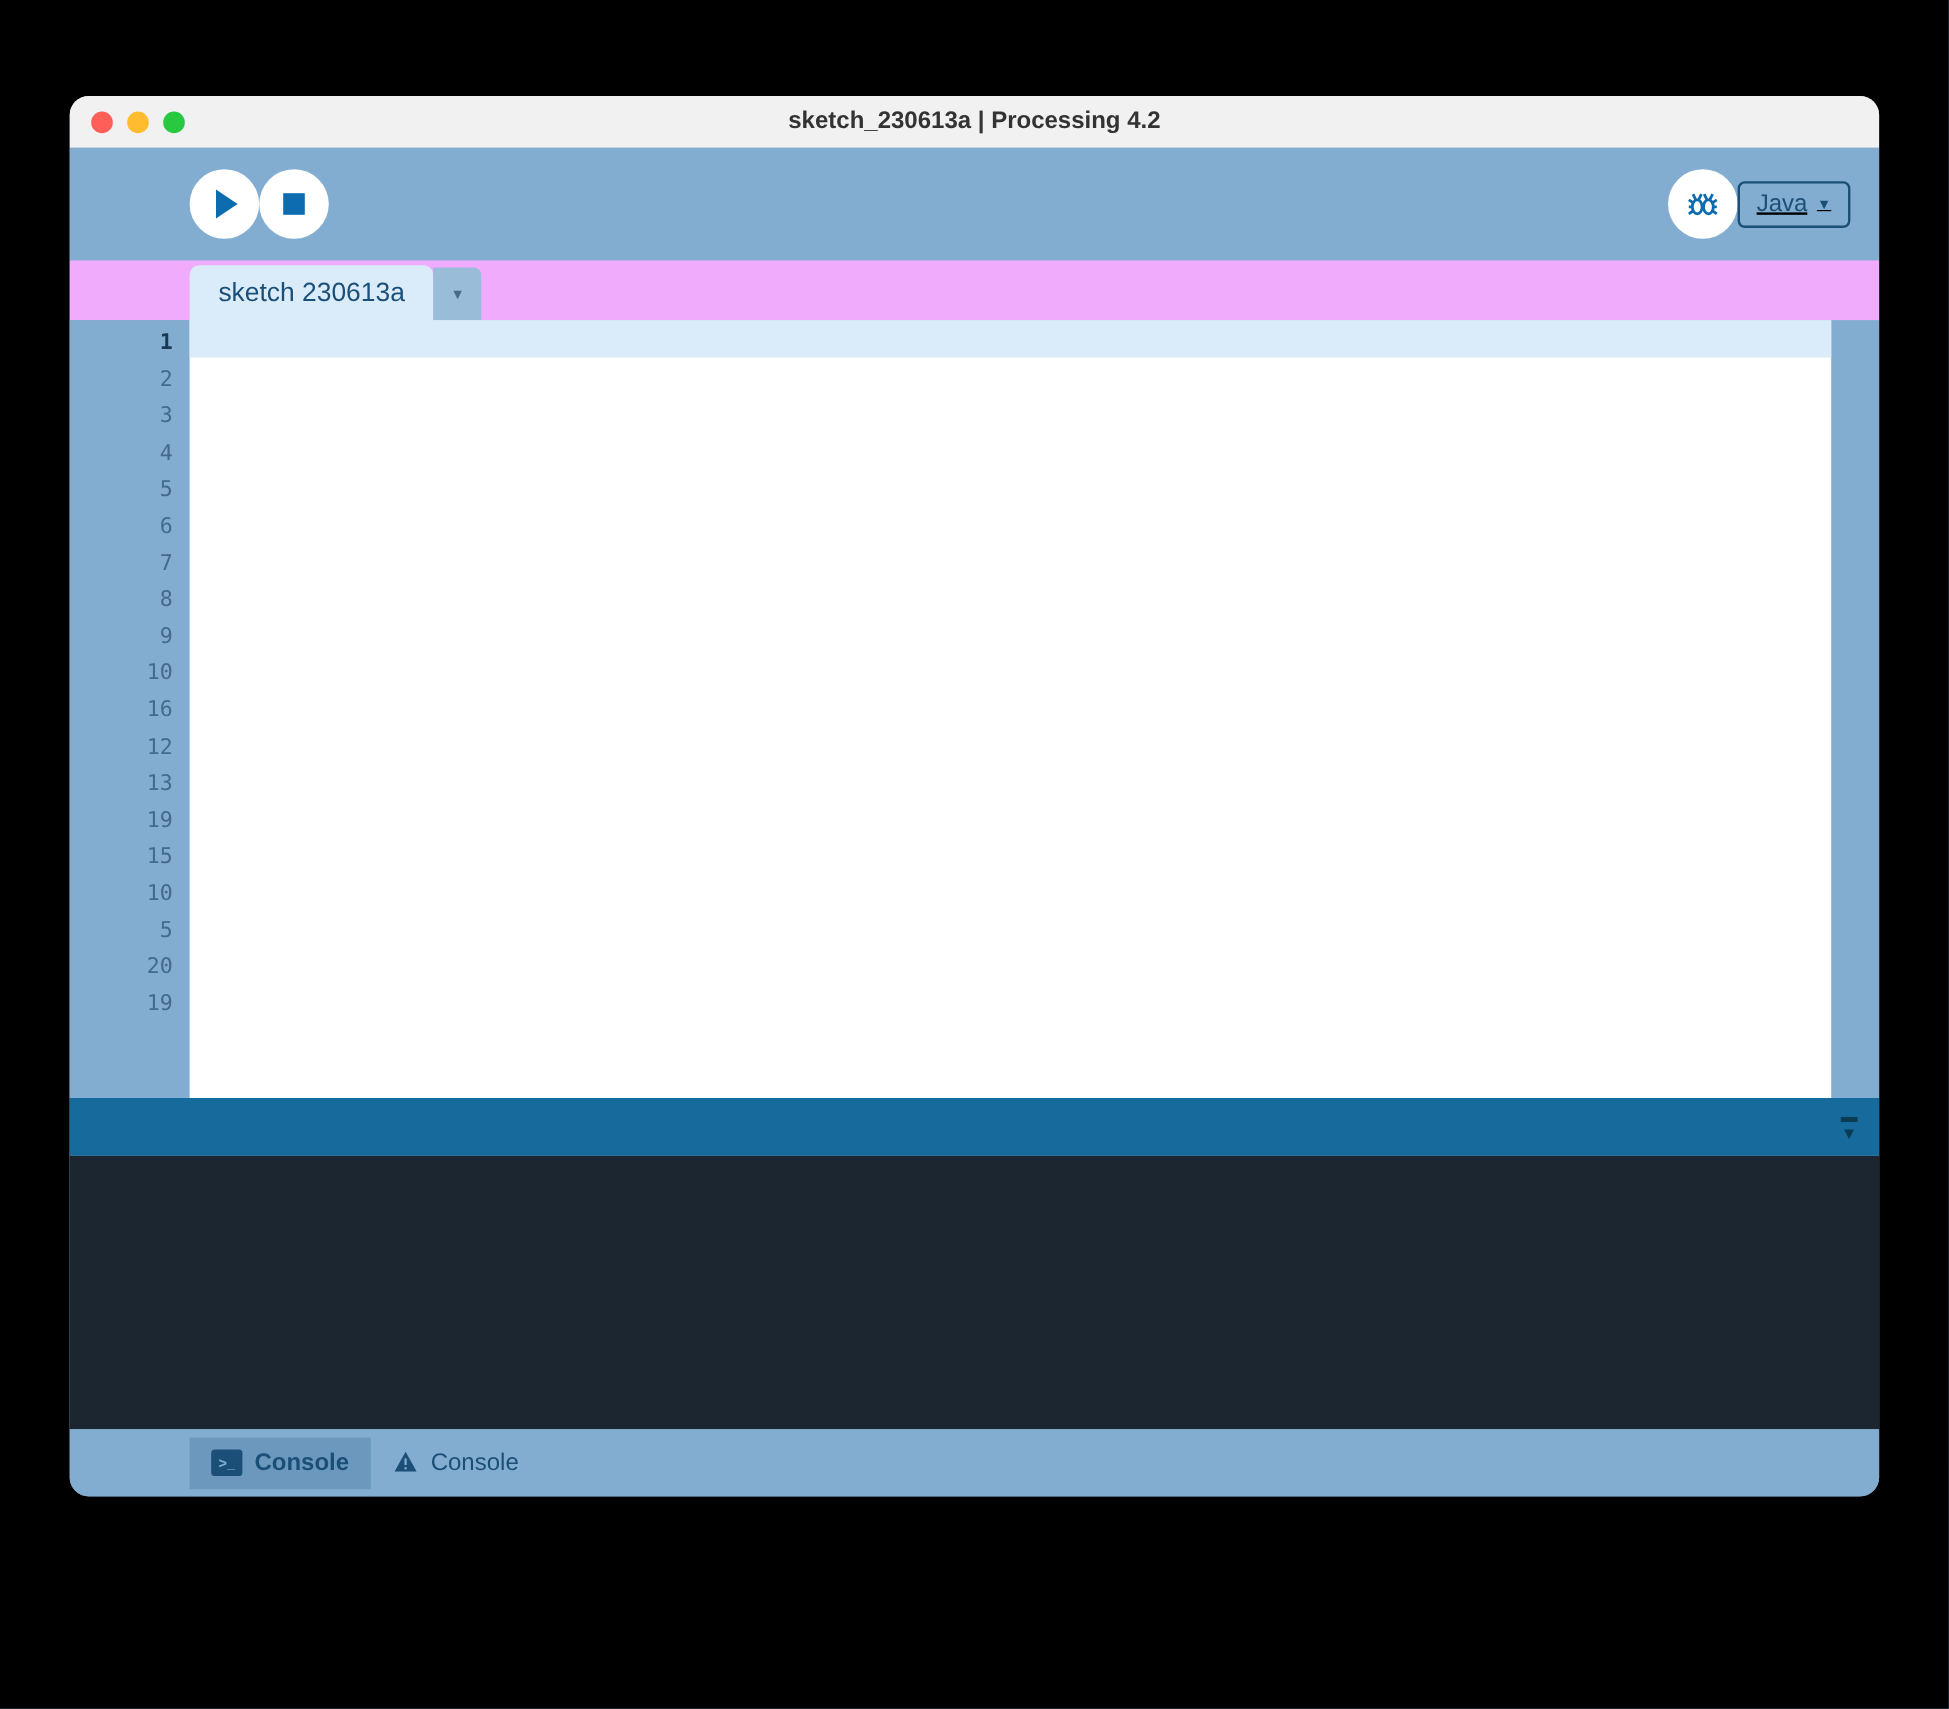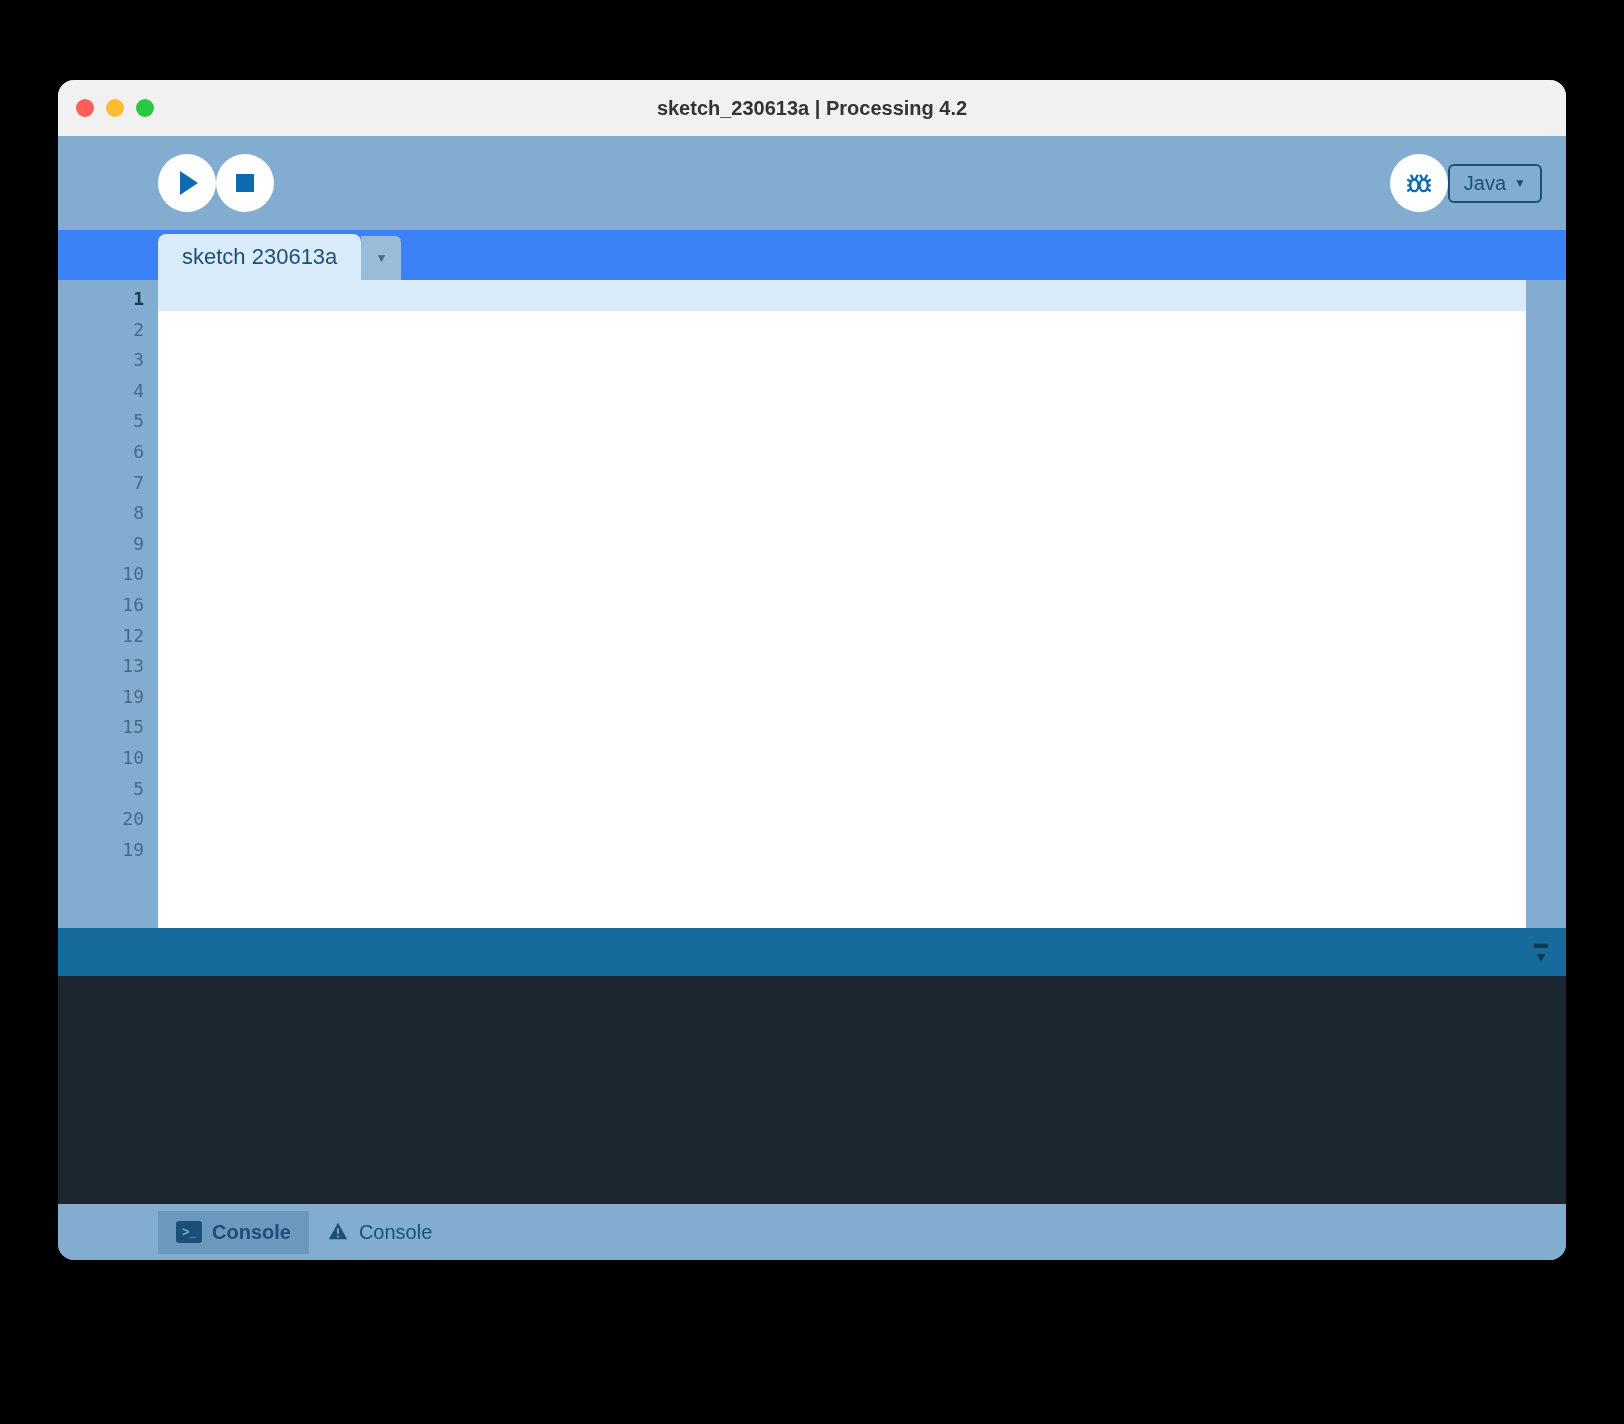--- a/index.html
+++ b/index.html
@@ -14,21 +14,21 @@
   font-family: -apple-system, BlinkMacSystemFont, "Segoe UI", sans-serif;
 }
 .window {
   width: 1508px;
   border-radius: 16px;
   overflow: hidden;
   box-shadow: 0 30px 80px rgba(0,0,0,0.6);
   background: #82add0;
 }
 .titlebar {
-  height: 56px;
+  height: 43px;
   background: #f1f1f1;
   display: flex;
   align-items: center;
   padding: 0 18px;
   position: relative;
 }
 .traffic-lights { display: flex; gap: 12px; }
 .tl { width: 18px; height: 18px; border-radius: 50%; }
 .tl-close { background: #ff5f57; }
 .tl-min { background: #febc2e; }
@@ -40,20 +40,21 @@
   font-weight: 600;
   font-size: 20px;
   color: #333;
 }
 .toolbar {
   height: 94px;
   background: #82add0;
   display: flex;
   align-items: center;
   padding: 0 24px 0 100px;
+  text-decoration: underline;
 }
 .circle-btn {
   width: 58px; height: 58px;
   border-radius: 50%;
   background: #fff;
   display: flex;
   align-items: center;
   justify-content: center;
   cursor: pointer;
 }
@@ -87,21 +88,21 @@
   display: flex;
   align-items: center;
   gap: 8px;
   cursor: pointer;
 }
 .mode-select .tri {
   font-size: 12px;
 }
 .tabrow {
   height: 50px;
-  background: #3b82f6;
+  background: #f0abfc;
   display: flex;
   align-items: flex-end;
   padding-left: 100px;
 }
 .tab {
   background: #daecf9;
   color: #1b4f78;
   font-size: 22px;
   padding: 10px 24px;
   border-radius: 8px 8px 0 0;

